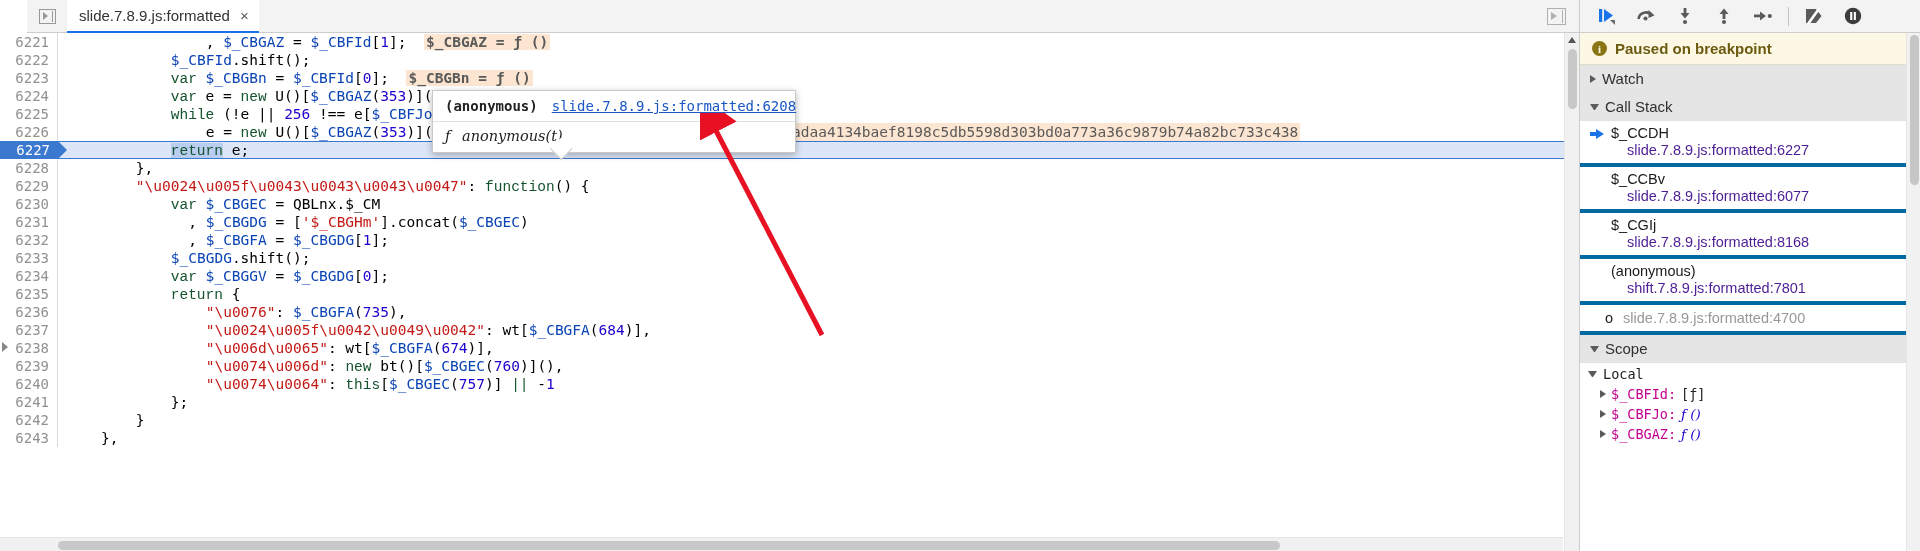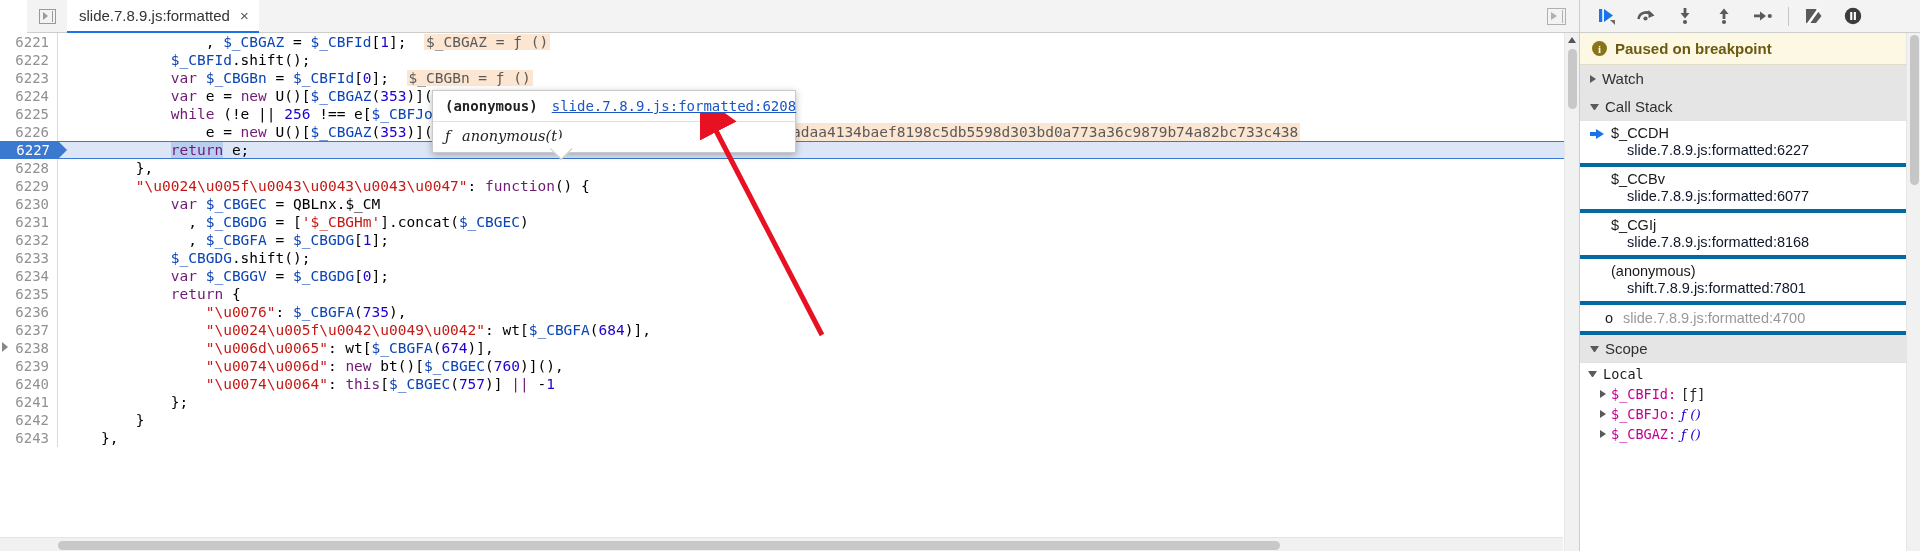--- a/index.html
+++ b/index.html
@@ -161,31 +161,32 @@
   .exec-underline {
     position: absolute; left: 0; right: 0; bottom: 0;
     border-bottom: 1px solid #3b78cf;
   }
   .exec-topline {
     position: absolute; left: 0; right: 0; top: 0;
     border-top: 1px solid #3b78cf;
   }
 
   
-  .kw   { color: #701a75; }
+  .kw   { color: #14532d; font-family: Liberation Mono, monospace; }
   .var  { color: #0b44b5; }
   .num  { color: #1c00cf; }
   .str  { color: #c41a16; }
   .plain{ color: #000; }
 
   .valhint {
     background: #fce6d2;
     color: #5a5a5a;
     font-style: normal;
     padding: 0 2px;
+    font-weight: bold;
   }
 
   .eval-box {
     border: 1px solid #b08b00;
     background: #fdf5c8;
     padding: 0 1px;
   }
   .sel-hl { background: #b8cdf0; }
 
   
@@ -394,21 +395,21 @@
     position: absolute;
     left: 8px; top: 6px;
     width: 7px; height: 3.5px;
     background: #1a73e8;
   }
   .cs-arrowwrap { position: relative; width: 15px; flex: 0 0 15px; height: 10px; }
   .cs-arrowwrap .cs-arrow { position: absolute; left: 6px; top: 1px; }
   .cs-arrowwrap .cs-arrow-tail { left: 0px; top: 4px; }
   .cs-name { font-size: 14.5px; color: #1a1a1a; }
   .cs-loc {
-    color: #0f172a;
+    color: #4c1d95;
     font-size: 14.5px;
     padding-left: 37px;
     margin-top: 1px;
   }
   .cs-inline {
     display: flex;
     align-items: baseline;
     gap: 10px;
     padding-left: 15px;
   }

